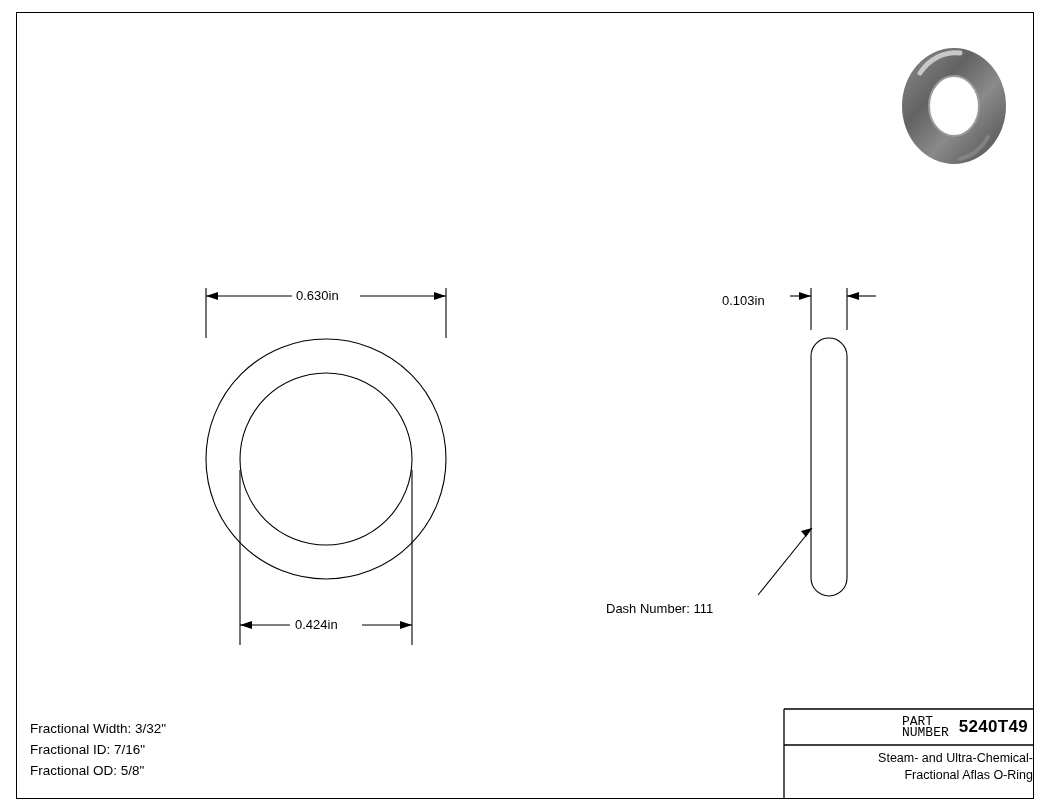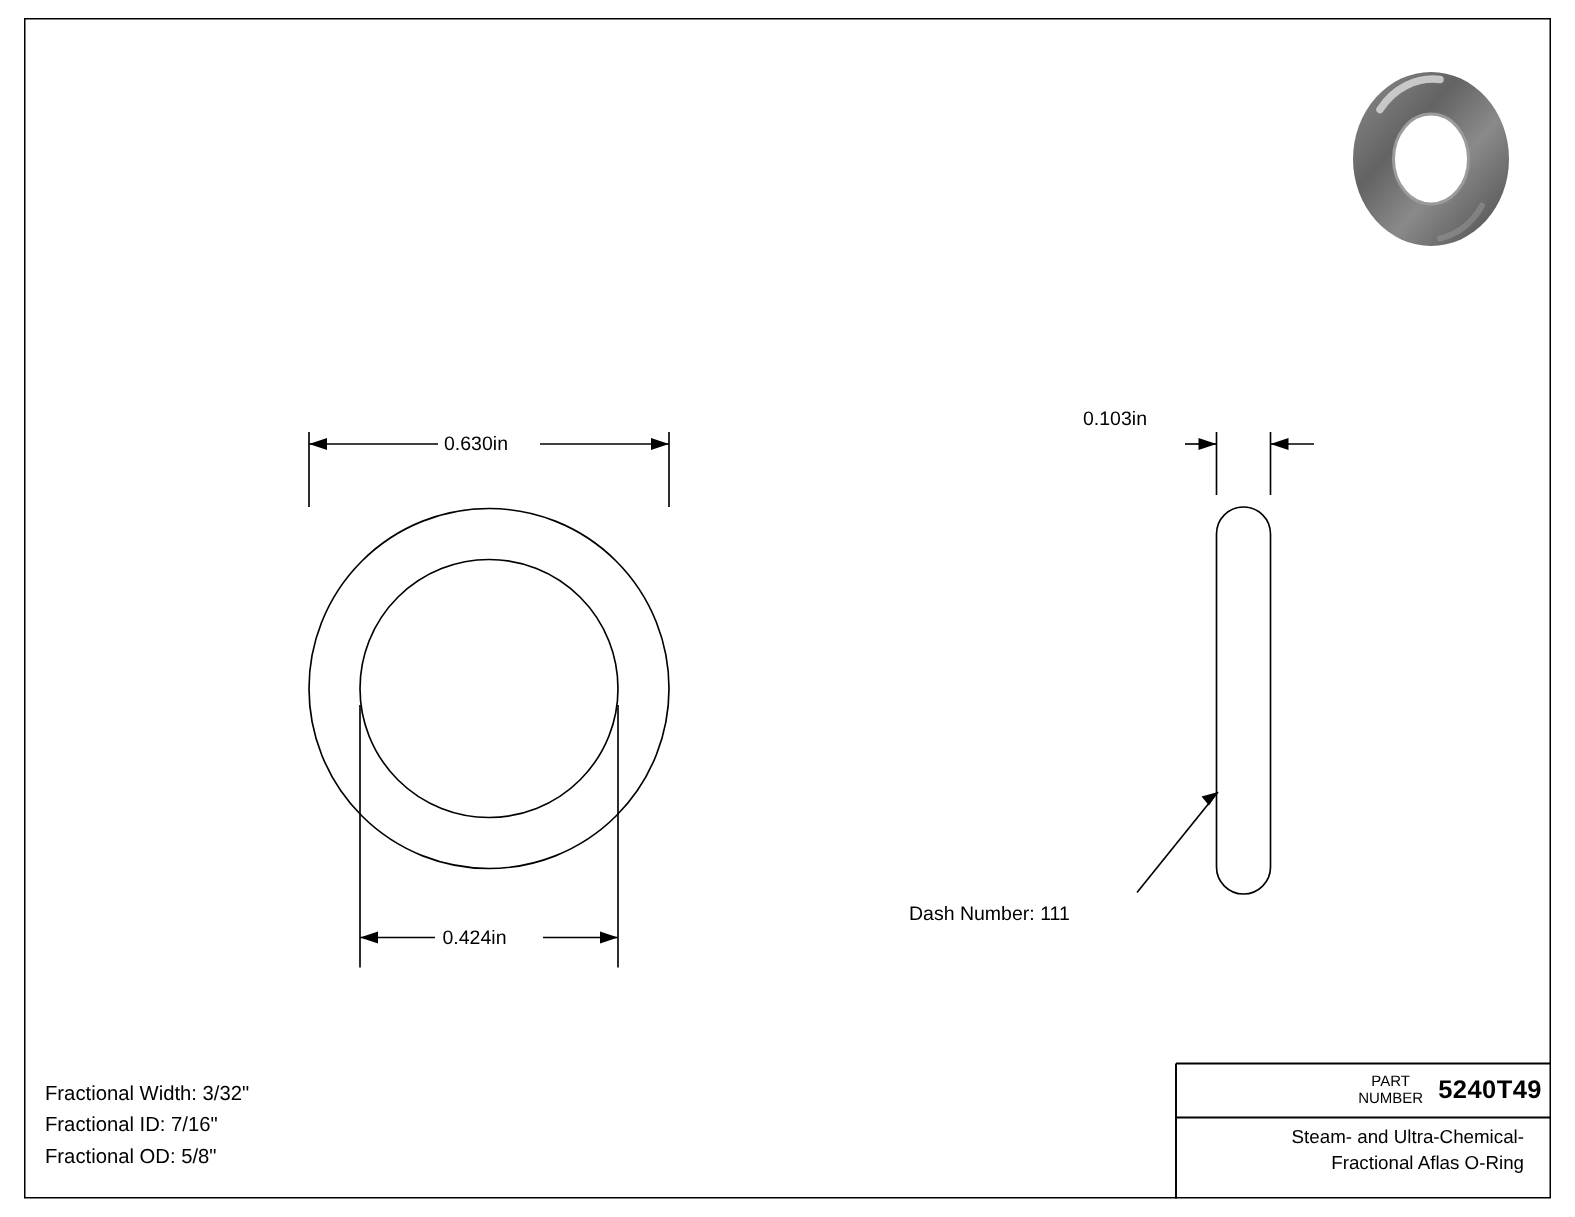--- a/index.html
+++ b/index.html
@@ -59,34 +59,35 @@
   }
   .tb-row1 {
     display: flex;
     align-items: center;
     justify-content: flex-end;
     height: 36px;
     padding-right: 6px;
     box-sizing: border-box;
   }
   .pn-label {
-    font-size: 10px;
+    font-size: 13px;
     line-height: 11px;
-    text-align: center;
+    text-align: left;
     color: #000;
     margin-right: 10px;
+    font-family: Liberation Mono, monospace;
   }
   .pn-value {
     font-size: 17px;
     font-weight: bold;
     letter-spacing: 0.3px;
   }
   .tb-desc {
     text-align: right;
-    padding-right: 18px;
+    padding-right: 1px;
     font-size: 12.5px;
     line-height: 17px;
     padding-top: 5px;
   }
   .oring-photo {
     position: absolute;
     left: 898px;
     top: 45px;
     width: 112px;
     height: 122px;
@@ -175,21 +176,21 @@
 
     <g stroke="#000" fill="none" stroke-width="1.3">
       <line x1="784" y1="709" x2="1034" y2="709"></line>
       <line x1="784" y1="745" x2="1034" y2="745"></line>
       <line x1="784" y1="709" x2="784" y2="799"></line>
     </g>
   </svg>
 
   <div class="dimtext" style="left:296px; top:288px;">0.630in</div>
   <div class="dimtext" style="left:295px; top:617px;">0.424in</div>
-  <div class="dimtext" style="left:722px; top:271px;">0.103in</div>
+  <div class="dimtext" style="left:722px; top:293px;">0.103in</div>
   <div class="dimtext" style="left:606px; top:585px;margin-top:16px;">Dash Number: 111</div>
 
   <div class="spec-block">
     <div>Fractional Width: 3/32"</div>
     <div>Fractional ID: 7/16"</div>
     <div>Fractional OD: 5/8"</div>
   </div>
 
   <div class="title-block">
     <div class="tb-row1">

